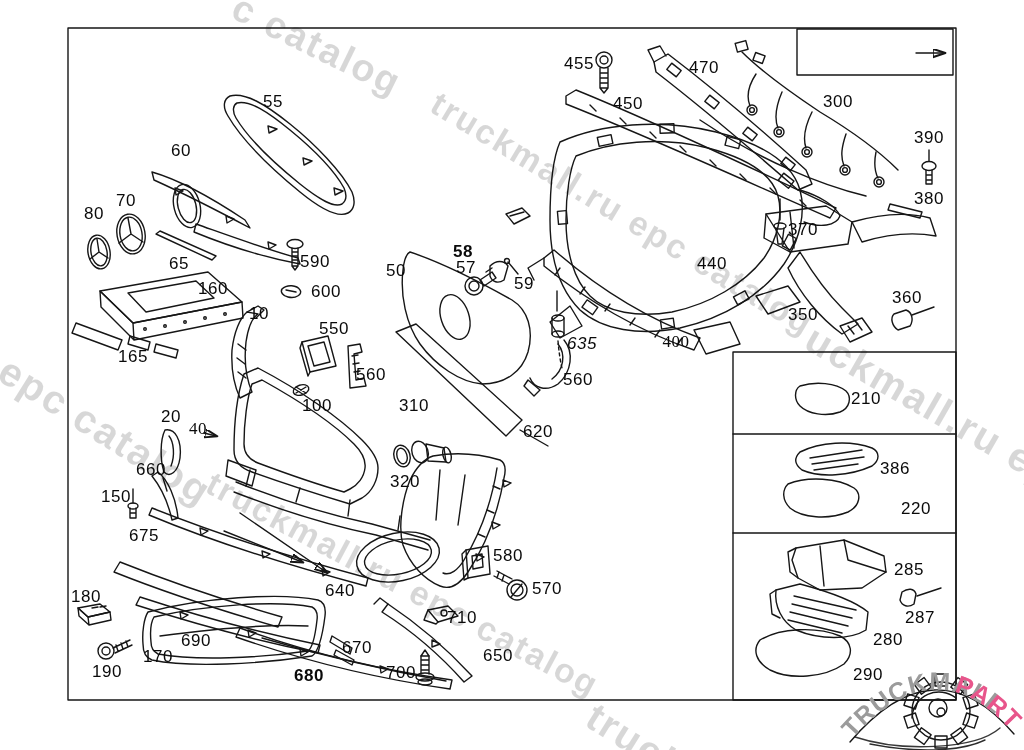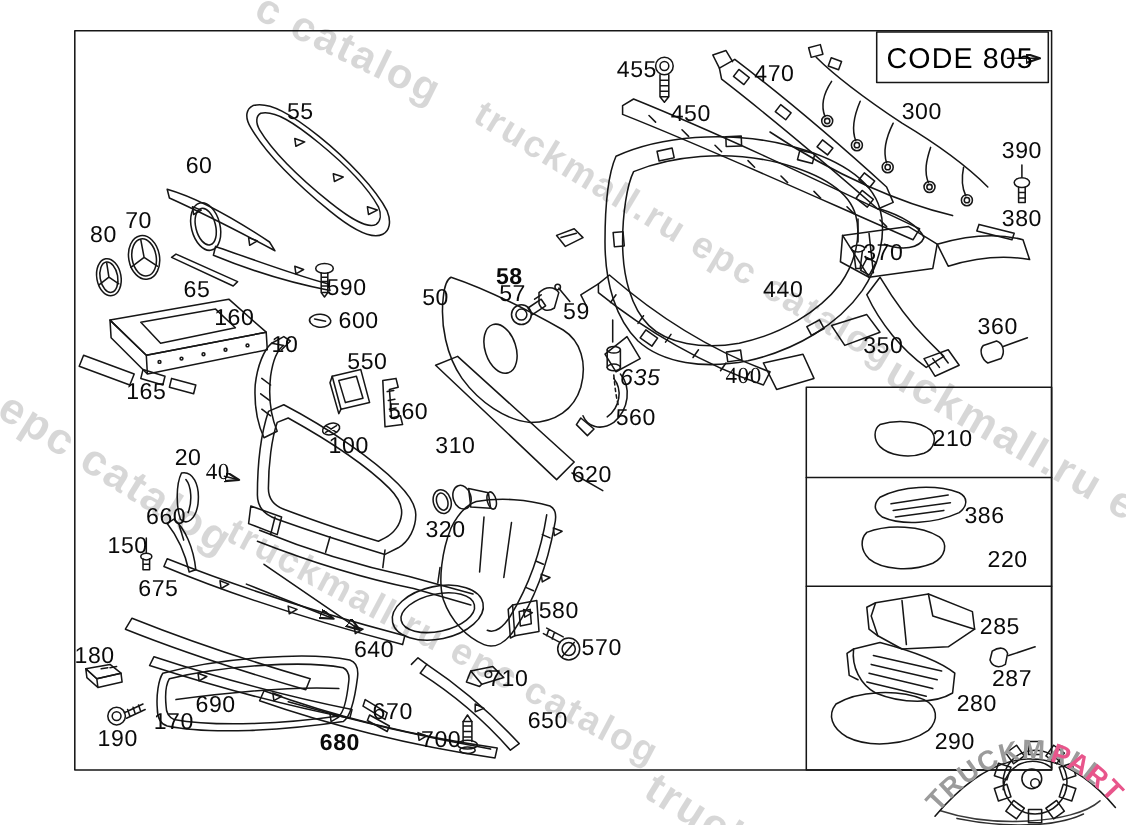--- a/index.html
+++ b/index.html
@@ -1,21 +1,21 @@
 <!DOCTYPE html>
 <html><head>
 <meta charset="utf-8">
 <style>
   html,body{margin:0;padding:0;background:#fff;}
   .stage{position:relative;width:1024px;height:750px;background:#ffffff;overflow:hidden;
          font-family:"Liberation Sans",sans-serif;}
   svg.art{position:absolute;left:0;top:0;}
   svg.art path, svg.art line, svg.art ellipse, svg.art circle, svg.art rect, svg.art polygon{
       stroke:#161616;fill:none;stroke-width:1.4;stroke-linejoin:round;stroke-linecap:round;}
-  .part-label{position:absolute;transform:translate(-50%,-50%);font-size:21px;color:#0a0a0a;
+  .part-label{position:absolute;transform:translate(-50%,-50%);font-size:17px;color:#0a0a0a;
       white-space:nowrap;letter-spacing:0.5px;cursor:default;}
   .wm{position:absolute;transform-origin:0 0;color:rgba(0,0,0,0.155);font-weight:600;
       letter-spacing:2px;white-space:nowrap;pointer-events:none;}
   .code-text{position:absolute;left:806px;top:38px;font-size:26px;color:#000;letter-spacing:1px;}
 </style>
 </head>
 <body>
 
 <div class="stage">
 
@@ -463,14 +463,13 @@
       <div class="part-label" style="left: 907px; top: 298px;">360</div>
       <div class="part-label" style="left: 866px; top: 399px;">210</div>
       <div class="part-label" style="left: 895px; top: 469px;">386</div>
       <div class="part-label" style="left: 876px; top: 509px; margin-left: 40px;">220</div>
       <div class="part-label" style="left: 909px; top: 570px;">285</div>
       <div class="part-label" style="left: 920px; top: 618px;">287</div>
       <div class="part-label" style="left: 888px; top: 640px;">280</div>
       <div class="part-label" style="left: 868px; top: 675px;">290</div>
     </div>
 
-  <div class="code-text">CODE 805</div>
 </div>
 
 </body></html>

